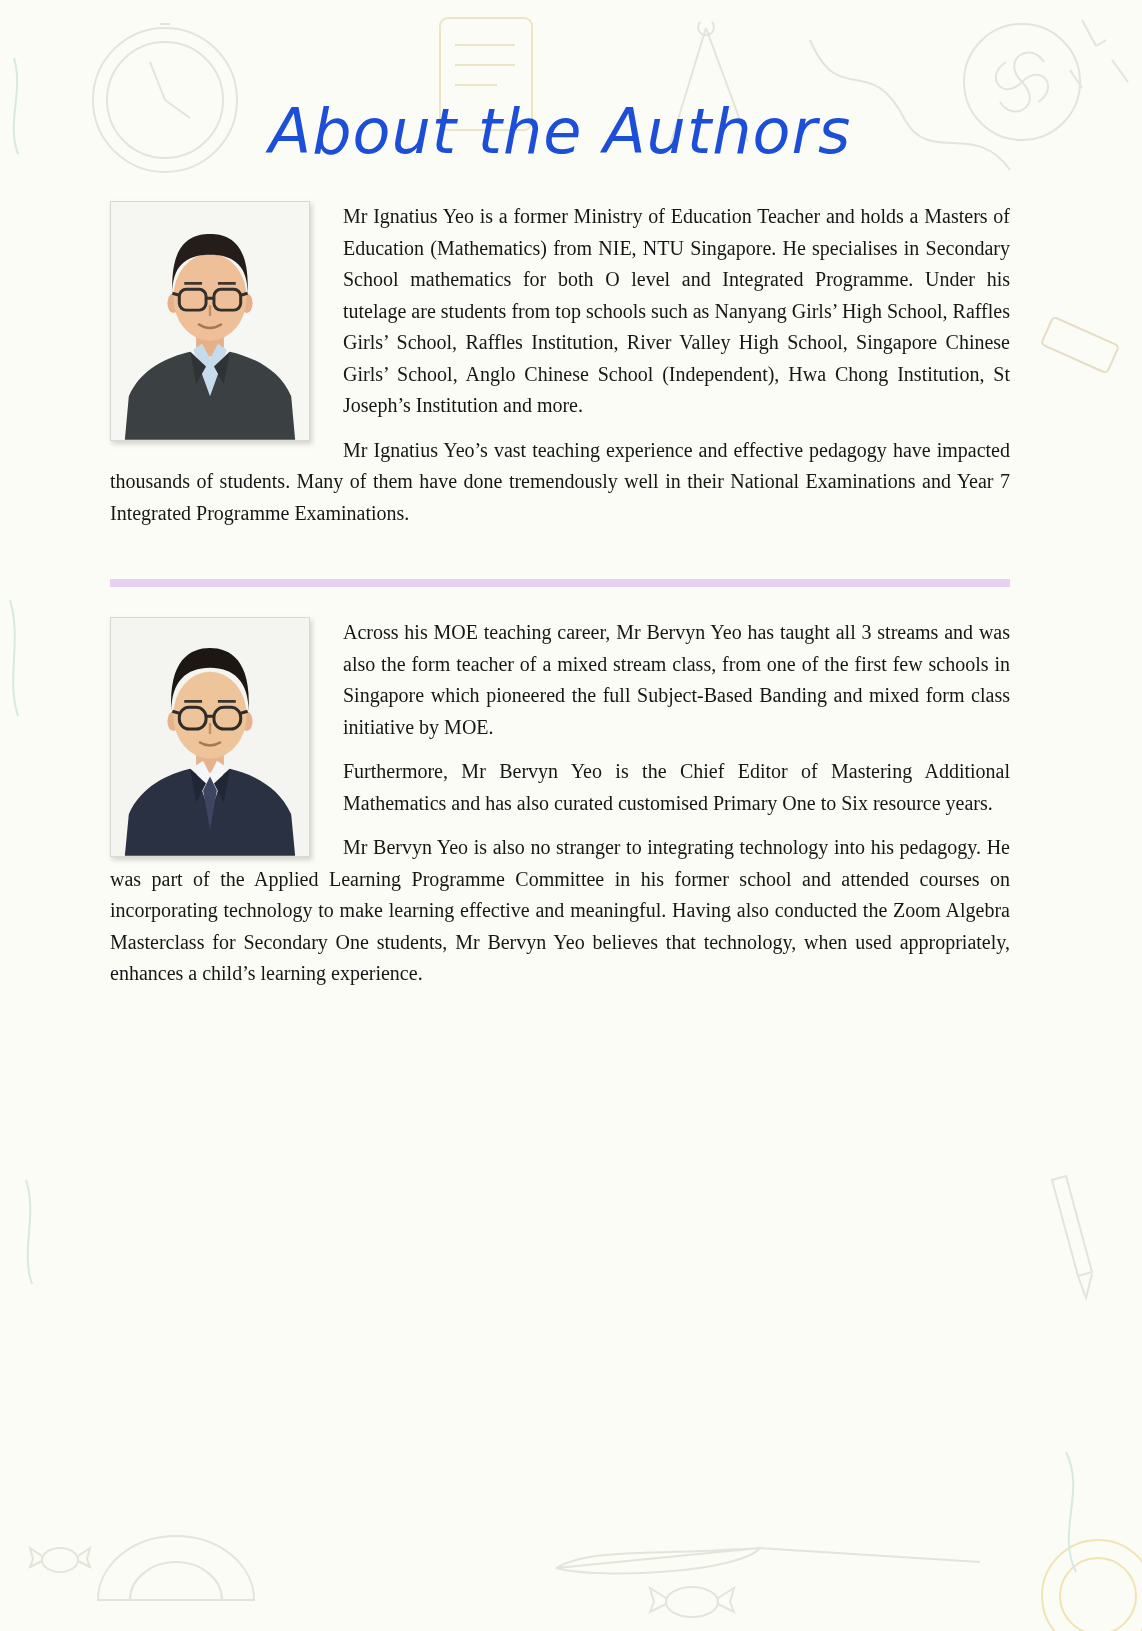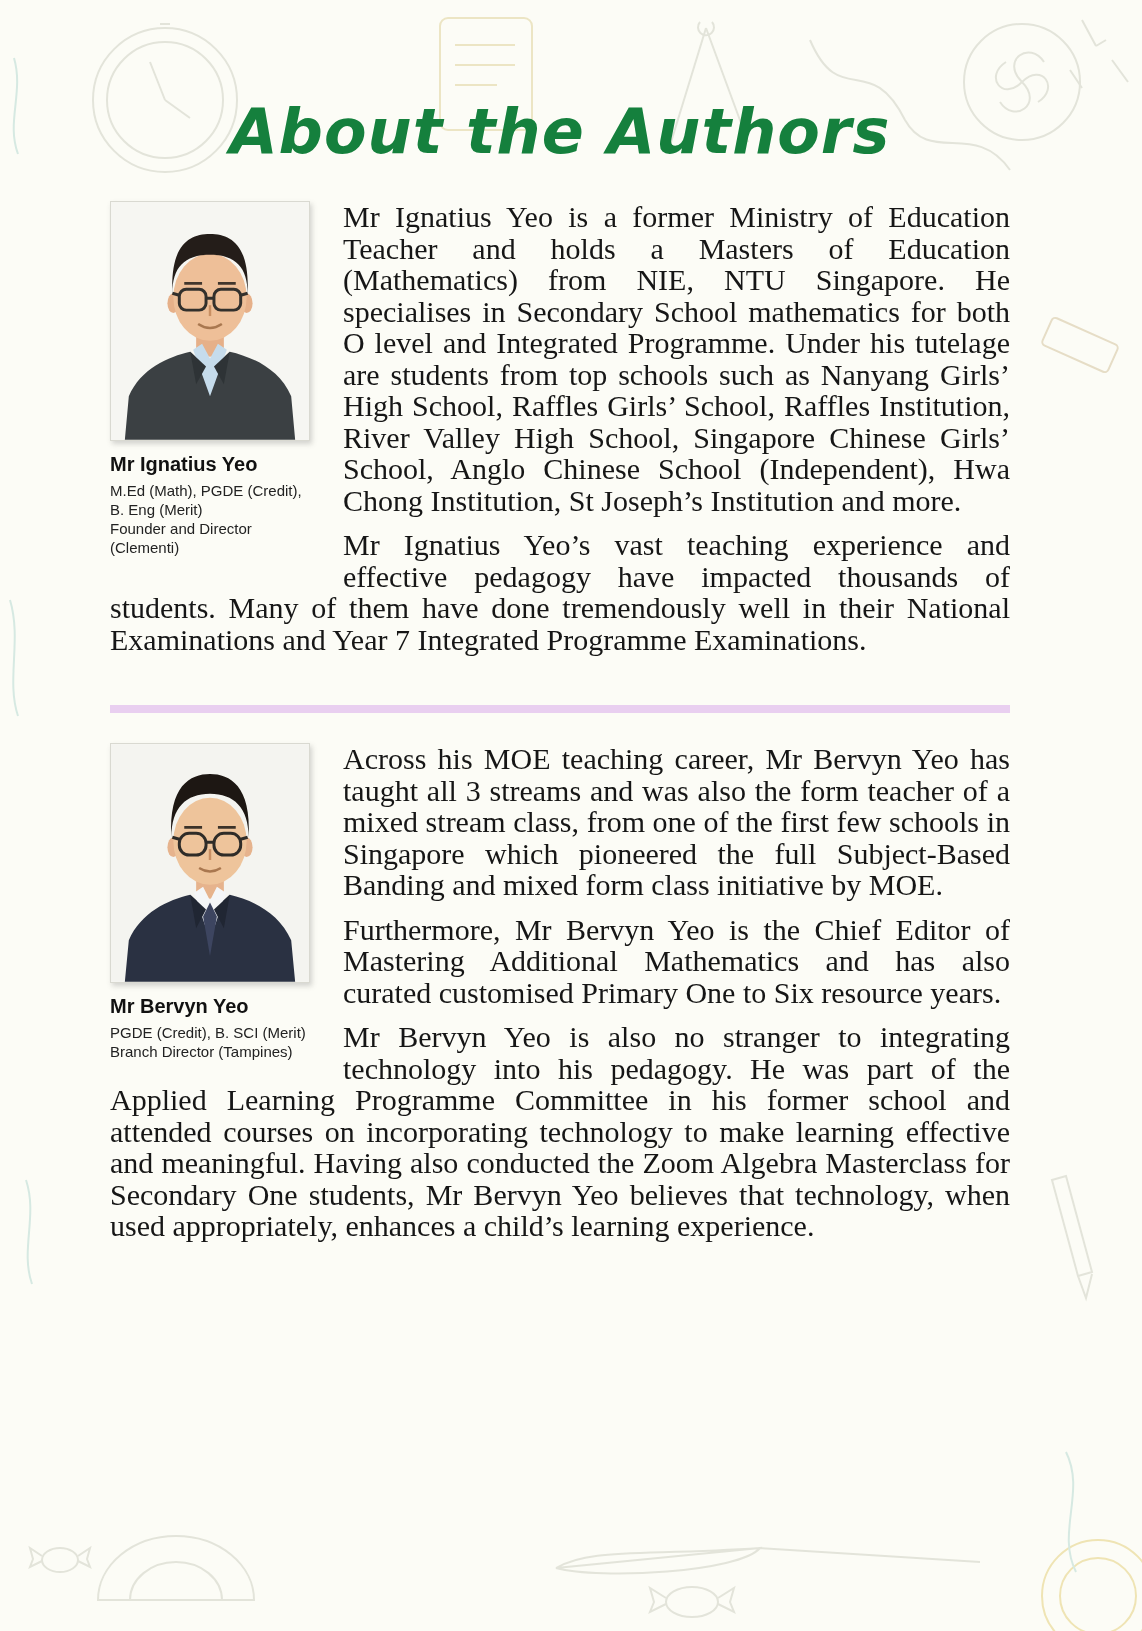--- a/index.html
+++ b/index.html
@@ -11,24 +11,24 @@
     color: #161616;
   }
   .doodles { position: absolute; inset: 0; z-index: 0; }
   .content { position: relative; z-index: 1; padding: 96px 132px 0 110px; }
 
   .page-title {
     margin: 0 0 34px;
     text-align: center;
     font-family: "DejaVu Sans", sans-serif;
     font-style: italic;
-    font-weight: bold;
+    font-weight: normal;
     font-size: 62px;
     letter-spacing: 1px;
-    color: #15803d;
+    color: #1d4ed8;
     line-height: 1.15;
   }
 
   .bio-figure { float: left; width: 200px; margin: 0 33px 6px 0; padding: 0; }
   .photo-frame {
     width: 198px; height: 238px;
     border: 1px solid #d9d9d1;
     background: #f6f6f2;
     box-shadow: 2px 3px 5px rgba(90,90,90,0.25);
   }
@@ -45,21 +45,21 @@
     font-family: "Liberation Sans", sans-serif;
     font-size: 15px;
     line-height: 19px;
     color: #222;
     margin-top: 5px;
   }
   .author-creds span { display: block; }
 
   .bio-text p {
     margin: 0 0 13px;
-    font-size: 30px;
+    font-size: 20px;
     line-height: 31.5px;
     text-align: justify;
   }
 
   .section-divider {
     clear: both;
     height: 8px;
     background: #e9cff0;
     margin: 37px 0 30px;
   }
@@ -149,28 +149,20 @@
             <path d="M96,97 L104,97 M69,94 L62,92 M131,94 L138,92"></path>
           </g>
           <path d="M100,104 L100,115" stroke="#c98f63" stroke-width="2.5" fill="none"></path>
           <path d="M88,123 Q100,131 112,123" stroke="#a9774f" stroke-width="2.5" fill="none"></path>
           <path d="M14,240 L18,196 C30,168 58,156 80,151 L100,170 L120,151 C142,156 170,168 182,196 L186,240 Z" fill="#3b4043"></path>
           <path d="M83,149 L100,196 L117,149 L108,143 L100,158 L92,143 Z" fill="#c6dcec"></path>
           <path d="M80,151 L96,166 L86,184 Z" fill="#2e3336"></path>
           <path d="M120,151 L104,166 L114,184 Z" fill="#2e3336"></path>
         </svg>
       </div>
-      <figcaption>
-        <div class="author-name">Mr Ignatius Yeo</div>
-        <div class="author-creds">
-          <span>M.Ed (Math), PGDE (Credit),</span>
-          <span>B. Eng (Merit)</span>
-          <span>Founder and Director (Clementi)</span>
-        </div>
-      </figcaption>
     </figure>
     <div class="bio-text">
       <p>Mr Ignatius Yeo is a former Ministry of Education Teacher and holds a Masters of Education (Mathematics) from NIE, NTU Singapore. He specialises in Secondary School mathematics for both O level and Integrated Programme. Under his tutelage are students from top schools such as Nanyang Girls’ High School, Raffles Girls’ School, Raffles Institution, River Valley High School, Singapore Chinese Girls’ School, Anglo Chinese School (Independent), Hwa Chong Institution, St Joseph’s Institution and more.</p>
       <p>Mr Ignatius Yeo’s vast teaching experience and effective pedagogy have impacted thousands of students. Many of them have done tremendously well in their National Examinations and Year 7 Integrated Programme Examinations.</p>
     </div>
   </section>
 
   <div class="section-divider"></div>
 
   <section class="bio-section clearfix">
@@ -191,27 +183,20 @@
           </g>
           <path d="M100,106 L100,117" stroke="#c98f63" stroke-width="2.5" fill="none"></path>
           <path d="M89,125 Q100,132 111,125" stroke="#a9774f" stroke-width="2.5" fill="none"></path>
           <path d="M14,240 L18,198 C30,170 58,157 80,152 L100,170 L120,152 C142,157 170,170 182,198 L186,240 Z" fill="#2a3142"></path>
           <path d="M84,150 L100,198 L116,150 L107,144 L100,158 L93,144 Z" fill="#f4f6f8"></path>
           <path d="M100,160 L93,174 L100,214 L107,174 Z" fill="#3d4560"></path>
           <path d="M80,152 L96,167 L86,186 Z" fill="#202633"></path>
           <path d="M120,152 L104,167 L114,186 Z" fill="#202633"></path>
         </svg>
       </div>
-      <figcaption>
-        <div class="author-name">Mr Bervyn Yeo</div>
-        <div class="author-creds">
-          <span>PGDE (Credit), B. SCI (Merit)</span>
-          <span>Branch Director (Tampines)</span>
-        </div>
-      </figcaption>
     </figure>
     <div class="bio-text">
       <p>Across his MOE teaching career, Mr Bervyn Yeo has taught all 3 streams and was also the form teacher of a mixed stream class, from one of the first few schools in Singapore which pioneered the full Subject-Based Banding and mixed form class initiative by MOE.</p>
       <p>Furthermore, Mr Bervyn Yeo is the Chief Editor of Mastering Additional Mathematics and has also curated customised Primary One to Six resource years.</p>
       <p>Mr Bervyn Yeo is also no stranger to integrating technology into his pedagogy. He was part of the Applied Learning Programme Committee in his former school and attended courses on incorporating technology to make learning effective and meaningful. Having also conducted the Zoom Algebra Masterclass for Secondary One students, Mr Bervyn Yeo believes that technology, when used appropriately, enhances a child’s learning experience.</p>
     </div>
   </section>
 
 </div>
 

